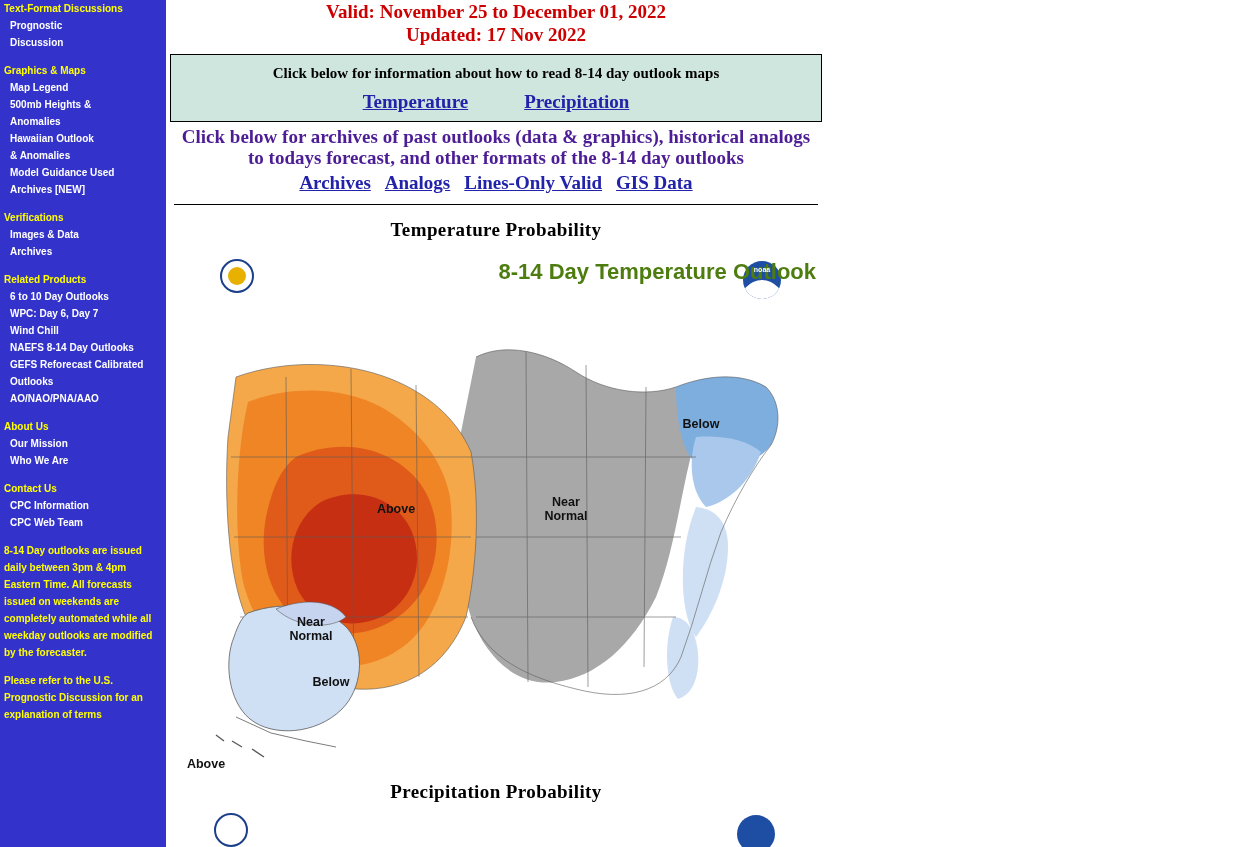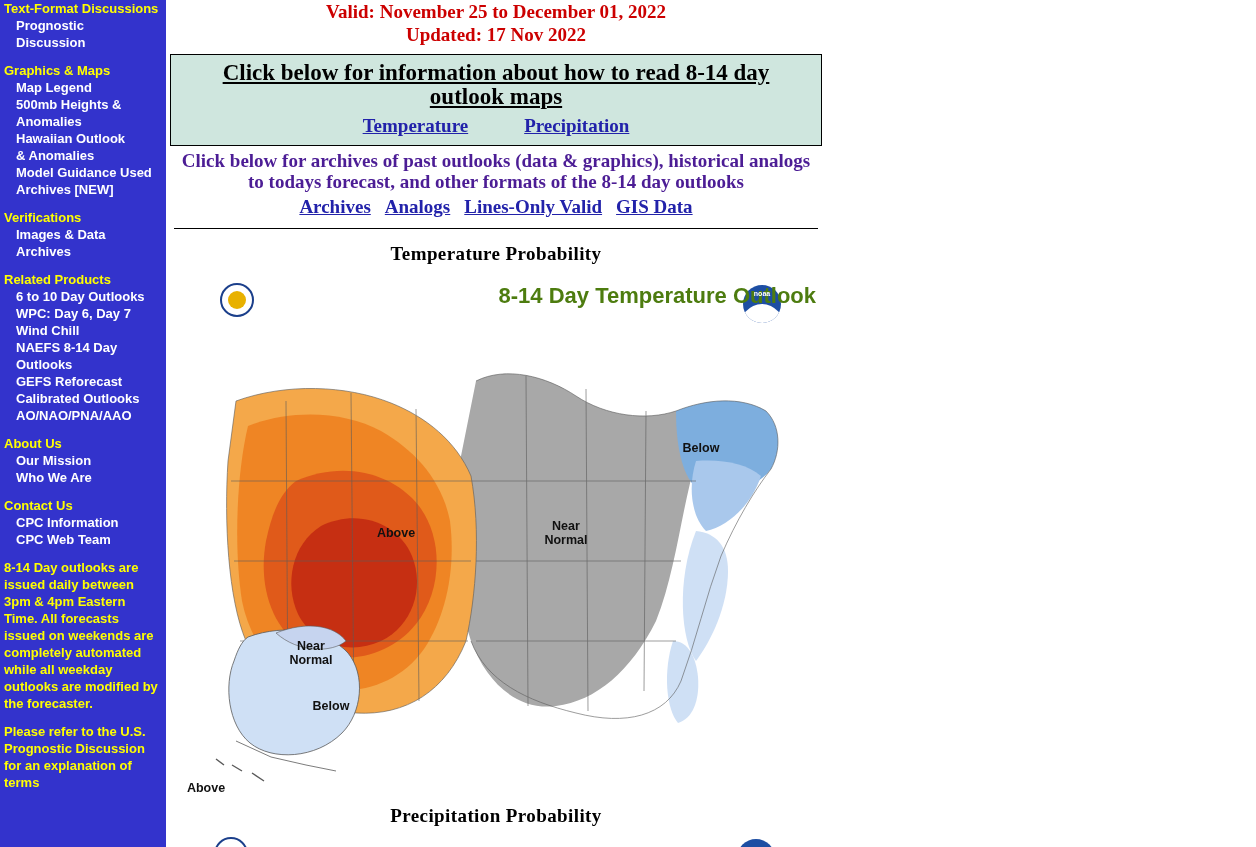--- a/index.html
+++ b/index.html
@@ -20,34 +20,34 @@
   #sidebar {
     position: absolute;
     left: 0;
     top: 0;
     width: 166px;
     height: 847px;
     background: #3333cc;
     color: #ffffff;
     font-family: "Liberation Sans", sans-serif;
     font-weight: bold;
-    font-size: 13px;
+    font-size: 10px;
     line-height: 17px;
     overflow: hidden;
   }
   .side-head {
     color: #ffff00;
     padding: 0 4px;
     white-space: pre-wrap;
   }
   .side-link {
     color: #ffffff;
     text-decoration: none;
     display: block;
-    padding: 0 4px 0 16px;
+    padding: 0 4px 0 10px;
     white-space: pre-wrap;
   }
   .side-gap { height: 11px; }
   .side-note {
     color: #ffff00;
     padding: 0 6px 0 4px;
     white-space: pre-wrap;
     line-height: 17px;
   }
 
@@ -75,24 +75,23 @@
   }
   .howto-box {
     background: #cfe6de;
     border: 1px solid #000000;
     margin-top: 8px;
     padding: 6px 12px 8px 12px;
     text-align: center;
   }
   .howto-text {
     font-weight: bold;
-    font-size: 23px;
+    font-size: 15px;
     line-height: 24px;
     color: #000000;
-    text-decoration: underline;
   }
   .howto-links {
     margin-top: 6px;
     display: flex;
     justify-content: center;
     gap: 56px;
     text-align: right;
   }
   .howto-links a {
     color: #2222aa;

